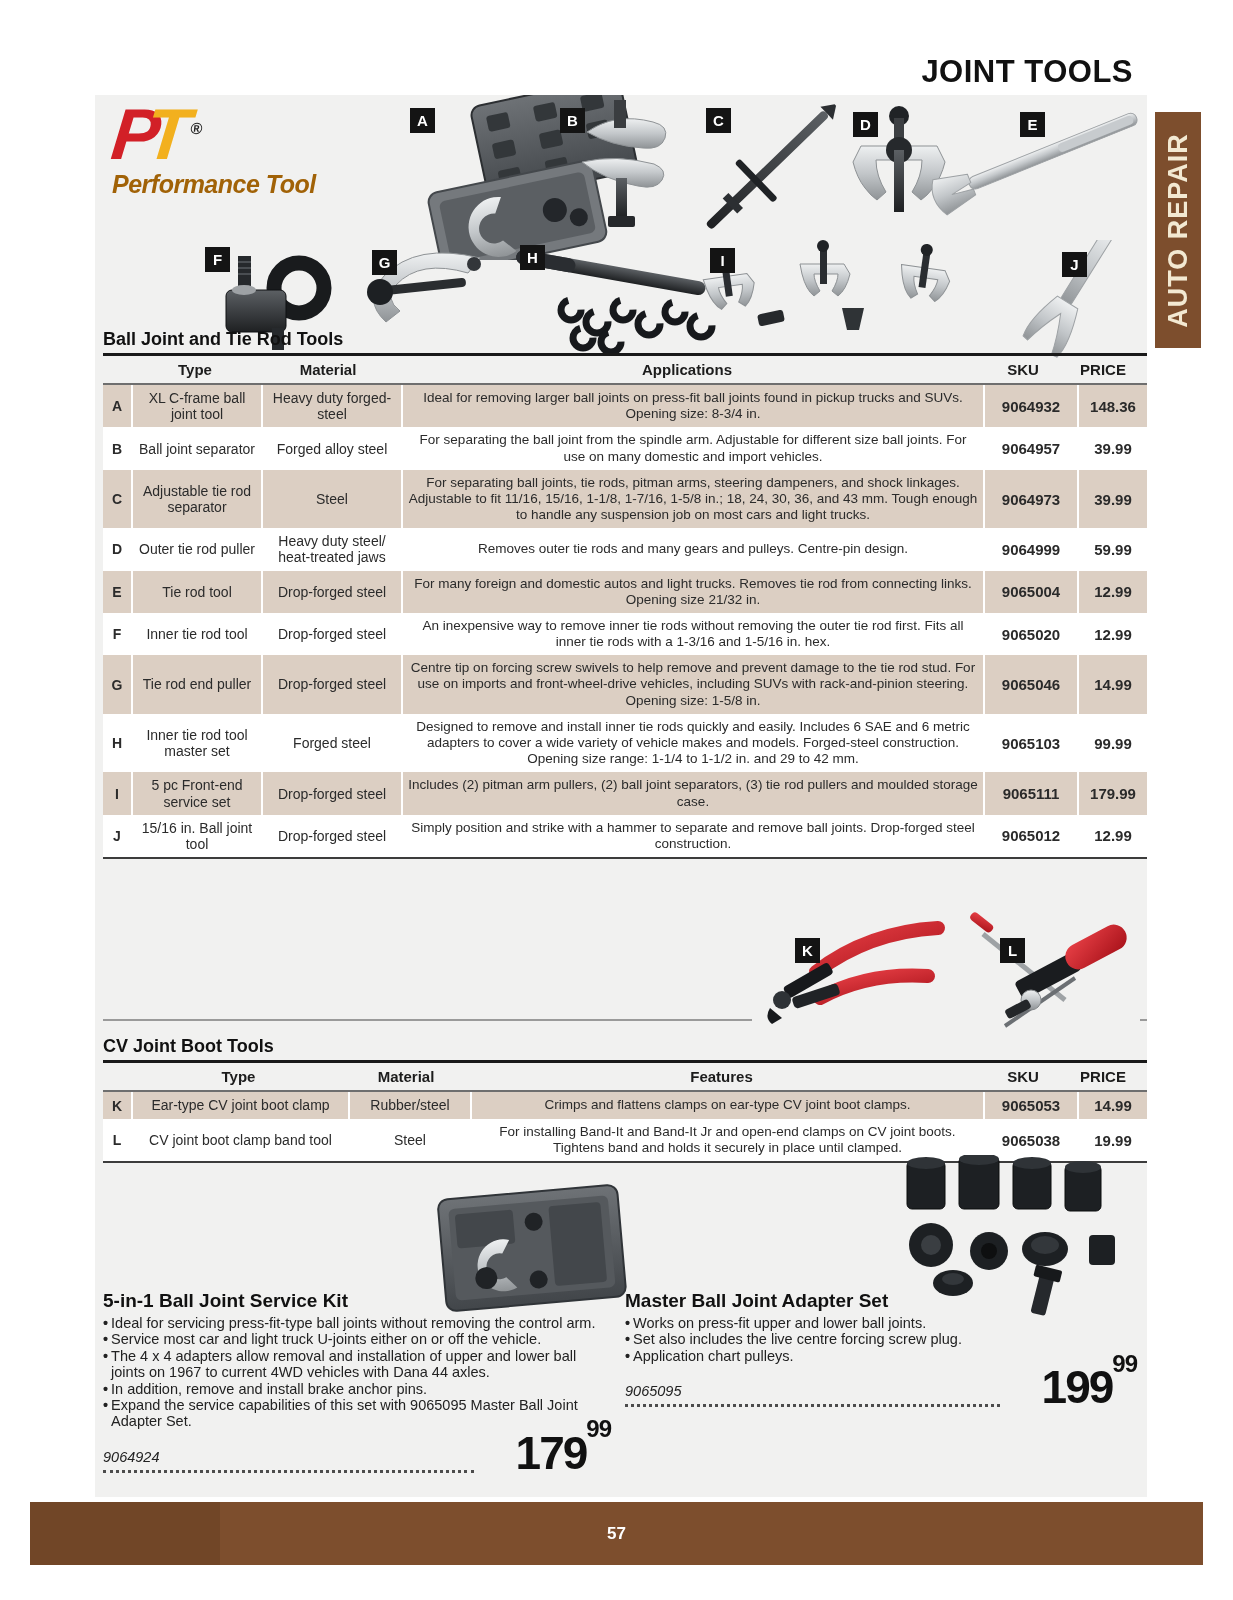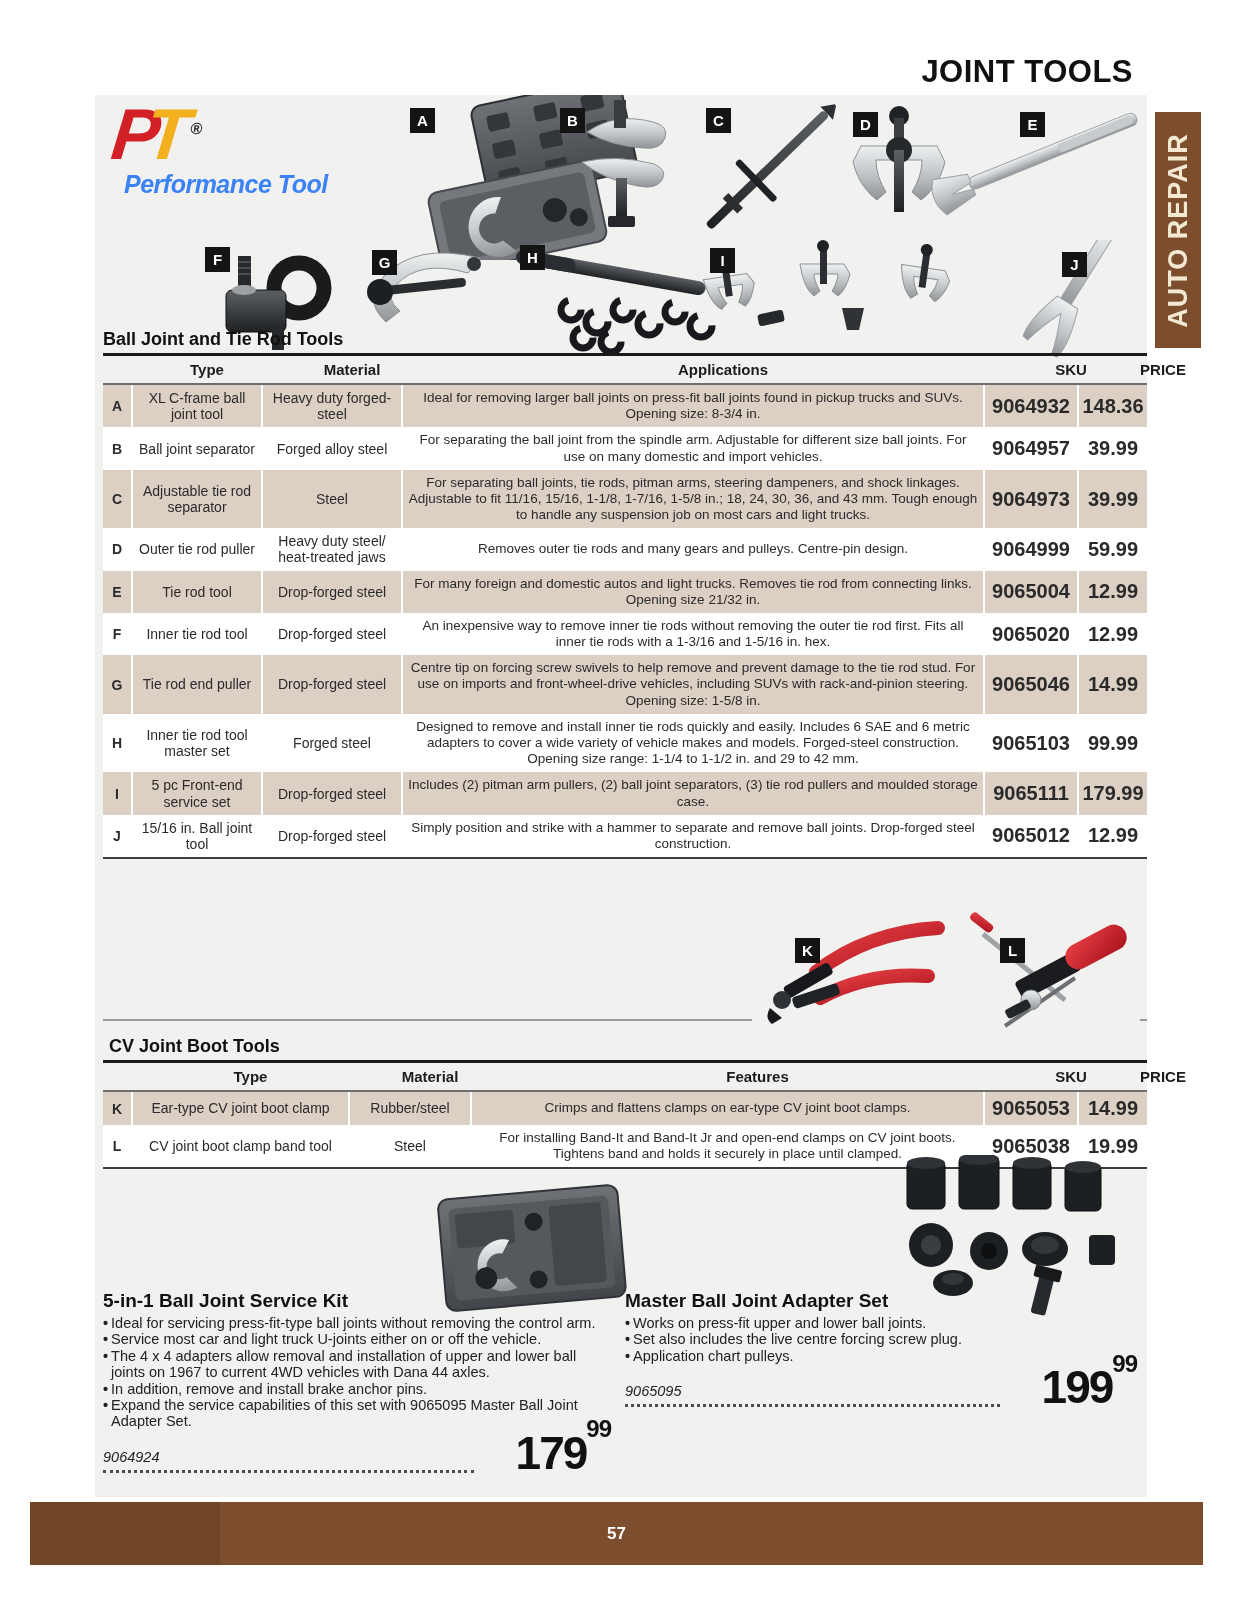--- a/index.html
+++ b/index.html
@@ -15,46 +15,46 @@
               display:flex; align-items:center; justify-content:center; }
   .side-tab span { transform:rotate(-90deg); white-space:nowrap; font-size:27px; font-weight:bold;
                    letter-spacing:1px; color:#f3e9d2; }
 
   
   .logo { position:absolute; left:112px; top:100px; width:220px; }
   .logo-mark { font-style:italic; font-weight:bold; font-size:72px; line-height:0.95; transform:skewX(-6deg); }
   .logo-p { color:#d22027; }
   .logo-t { color:#f2b01e; margin-left:-14px; }
   .logo-r { font-size:16px; color:#222; font-style:normal; vertical-align:super; }
-  .logo-name { font-style:italic; font-weight:bold; font-size:25px; color:#3b82f6; margin-top:2px; letter-spacing:-0.5px;margin-left:12px; }
+  .logo-name { font-style:italic; font-weight:bold; font-size:25px; color:#a16207; margin-top:2px; letter-spacing:-0.5px; }
 
   
   .badge { position:absolute; width:25px; height:25px; background:#141414; color:#fff; font-weight:bold;
            font-size:15px; display:flex; align-items:center; justify-content:center; }
 
   .toolimg { position:absolute; }
   .toolimg.opaque { background:#f1f1f0; }
 
   
   .sec-heading { position:absolute; font-size:18px; font-weight:bold; color:#111; }
   .ptable { position:absolute; width:1044px; }
-  .thead { display:grid; column-gap:12px; border-top:3px solid #1a1a1a; border-bottom:2px solid #6e6e6e;
+  .thead { display:grid; column-gap:0; border-top:3px solid #1a1a1a; border-bottom:2px solid #6e6e6e;
            font-weight:bold; font-size:15px; color:#1c1c1c; }
   .thead > div { display:flex; align-items:center; justify-content:center; padding:5px 2px; }
   .t1 .thead, .t1 .trow { grid-template-columns:28px 128px 138px 580px 92px 68px; }
   .t2 .thead, .t2 .trow { grid-template-columns:28px 215px 120px 511px 92px 68px; }
   .tbody { border-bottom:2px solid #3c3c3c; }
   .trow { display:grid; column-gap:2px; background:#fff; }
   .trow .cell { display:flex; align-items:center; justify-content:center; text-align:center;
                 padding:5px 4px; background:#fff; }
   .trow.odd .cell { background:#dccfc3; }
   .cell.letter { font-weight:bold; font-size:14px; }
   .cell.type, .cell.material { font-size:14px; line-height:1.15; }
   .cell.desc { font-size:13.5px; line-height:1.2; }
-  .cell.sku, .cell.price { font-weight:bold; font-size:20px; color:#2a2a2a; }
+  .cell.sku, .cell.price { font-weight:bold; font-size:15px; color:#2a2a2a; }
 
   .cv-rule { position:absolute; left:103px; top:1019px; width:1044px; height:2px; background:#9a9a9a; }
 
   
   .product { position:absolute; top:1290px; }
   .product .p-name { font-size:19px; font-weight:bold; color:#111; margin-bottom:3px; }
   .bullet { display:flex; font-size:14.5px; line-height:1.13; color:#222; }
   .bullet::before { content:"\2022"; margin-right:3px; font-weight:bold; }
   .price-row { display:flex; align-items:flex-end; margin-top:4px;gap:36px; }
   .leader-col { flex:1; }
@@ -350,21 +350,21 @@
     <line x1="60" y1="118" x2="130" y2="70" stroke="#6b6f73" stroke-width="4"></line>
     <rect x="70" y="58" width="66" height="20" rx="4" fill="#1a1c1f" transform="rotate(-28 103 68)"></rect>
     <rect x="118" y="26" width="66" height="26" rx="13" fill="url(#gRed)" transform="rotate(-28 151 39)"></rect>
     <circle cx="86" cy="92" r="10" fill="url(#gSilver)" stroke="#85898c"></circle>
     <rect x="60" y="96" width="26" height="10" rx="3" fill="#232629" transform="rotate(-28 73 101)"></rect>
   </svg>
 
   <div class="badge" style="left:795px;top:938px">K</div>
   <div class="badge" style="left:1000px;top:938px">L</div>
 
-  <div class="sec-heading" style="left:109px;top:1036px">CV Joint Boot Tools</div>
+  <div class="sec-heading" style="left:103px;top:1036px">CV Joint Boot Tools</div>
 
   <div class="ptable t2" style="left:103px;top:1060px">
     <div class="thead">
       <div></div>
       <div>Type</div>
       <div>Material</div>
       <div>Features</div>
       <div>SKU</div>
       <div>PRICE</div>
     </div>

